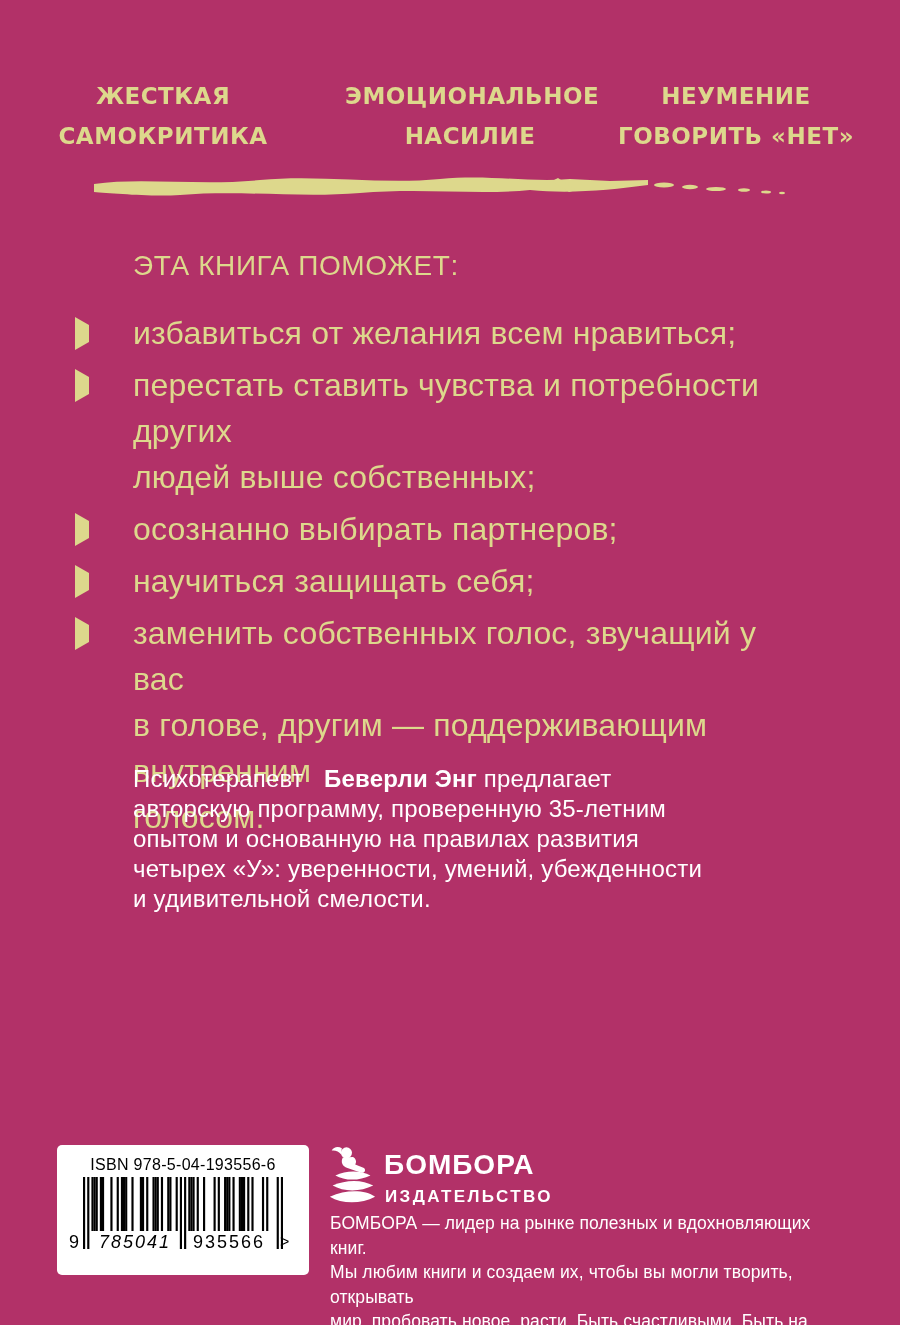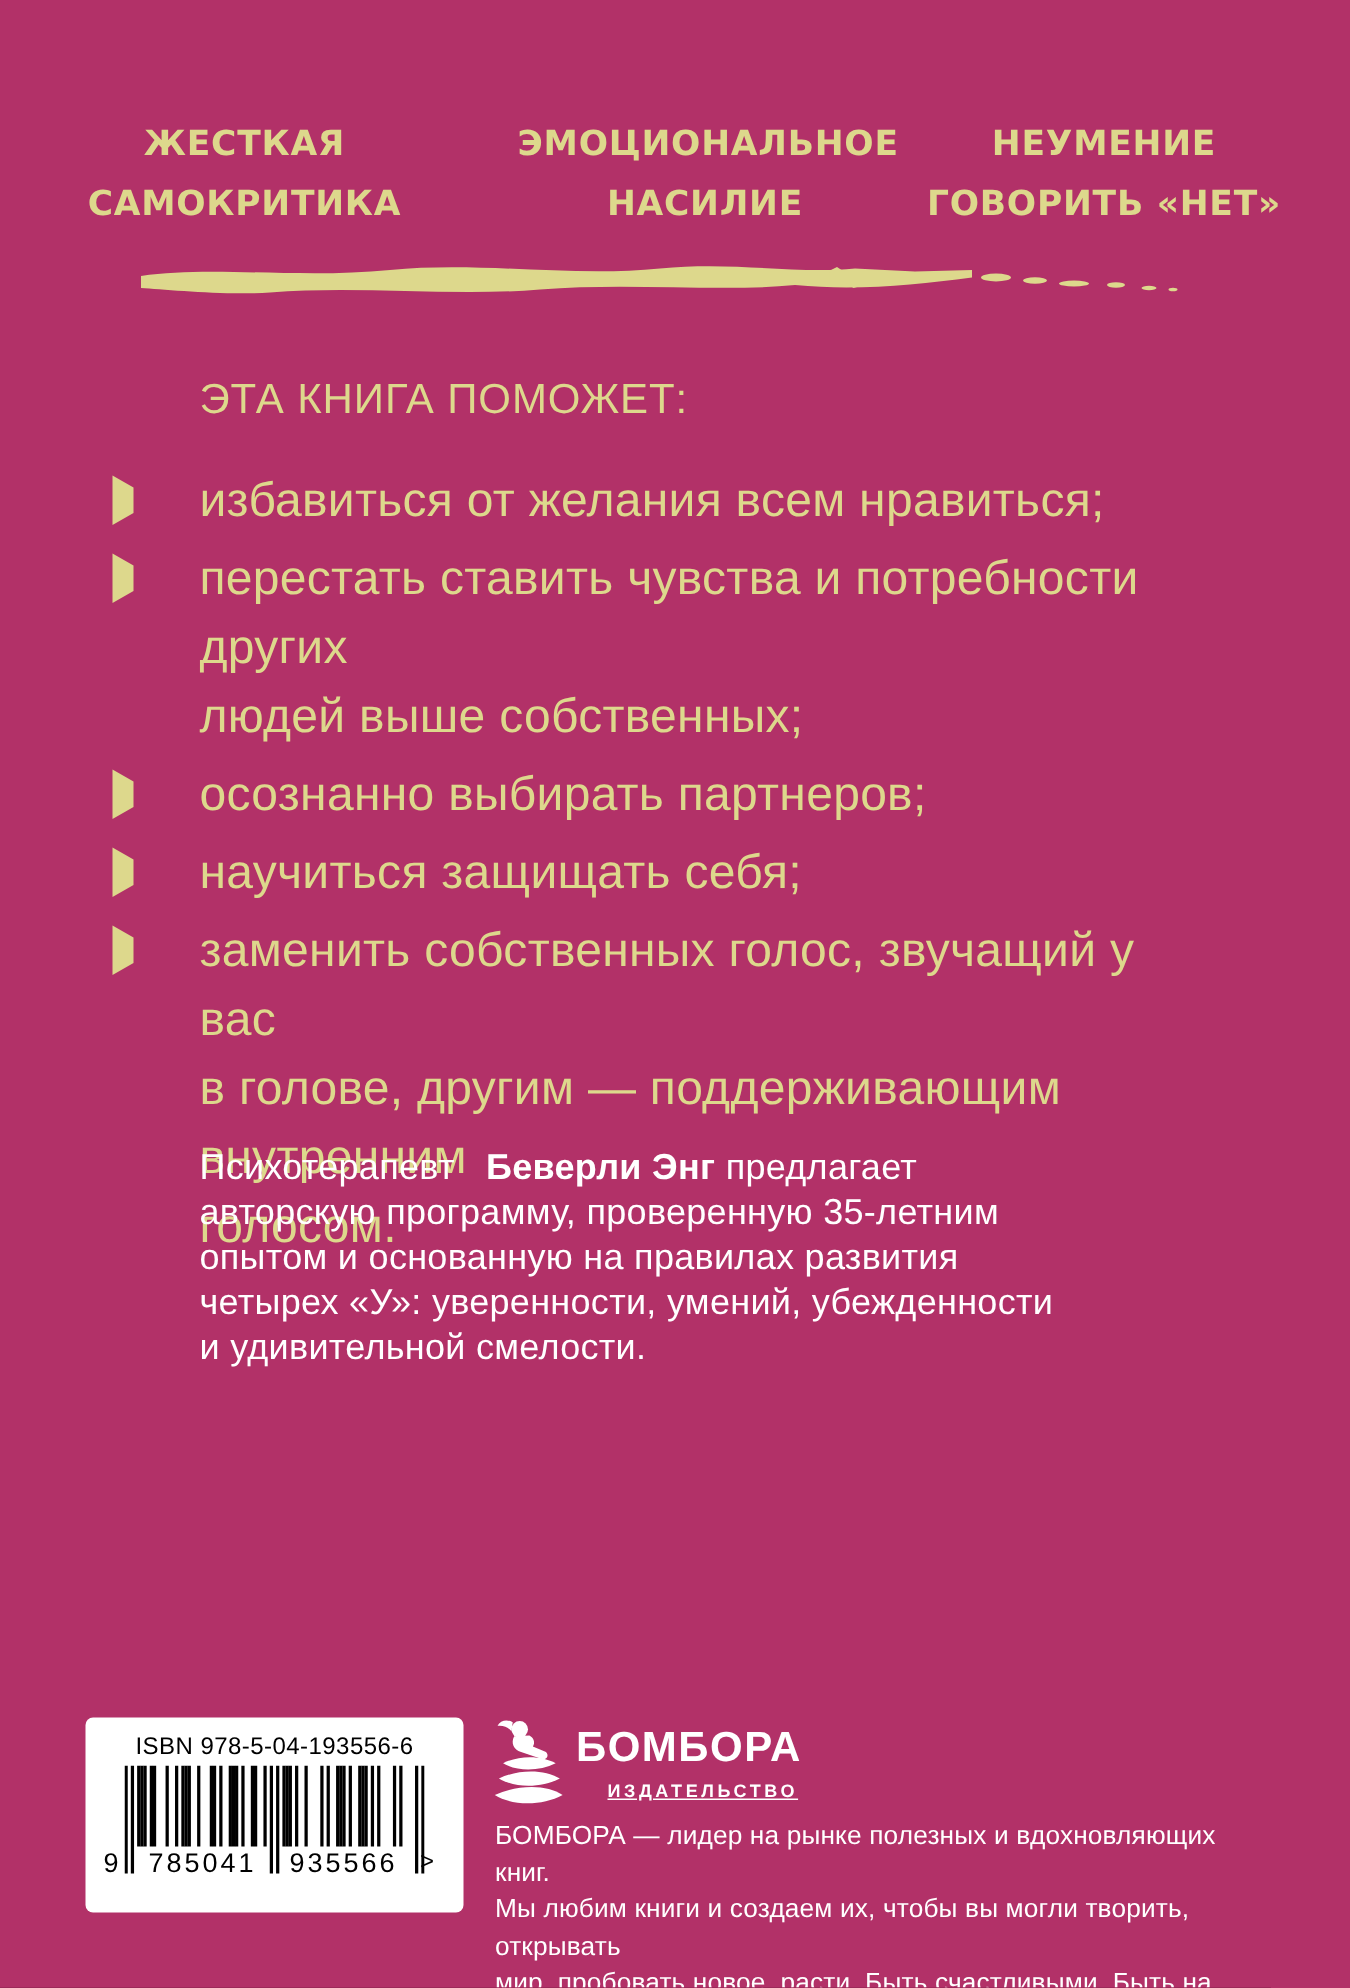--- a/index.html
+++ b/index.html
@@ -68,33 +68,33 @@
     font-size:16px;letter-spacing:0.3px;color:#000;
   }
   .barcode-wrap{position:relative;width:228px;height:82px;margin:3px auto 0;}
   .barcode-svg{position:absolute;left:14px;top:0;width:200px;height:76px;}
   .barcode-svg rect{fill:#000;}
   .bc-digit{
     position:absolute;top:55px;font-size:18px;color:#000;
     font-family:"Liberation Sans",sans-serif;
   }
   .bc-lead{left:0;}
-  .bc-left{left:22px;width:88px;text-align:center;letter-spacing:2px;}
+  .bc-left{left:22px;width:88px;text-align:center;letter-spacing:2px;font-style:italic;}
   .bc-right{left:116px;width:88px;text-align:center;letter-spacing:2px;}
   .bc-tail{left:211px;font-size:16px;top:56px;}
   
   .logo-icon{position:absolute;left:328px;top:1143px;width:48px;height:64px;}
   .logo-icon path,.logo-icon circle{fill:var(--white);}
   .publisher-name{
     position:absolute;left:384px;top:1149px;
     color:var(--white);font-size:28px;font-weight:700;letter-spacing:1px;
   }
   .publisher-subtitle{
-    position:absolute;left:405px;top:1187px;
-    color:var(--white);font-size:12px;font-weight:700;letter-spacing:2.4px;text-decoration:underline;
+    position:absolute;left:385px;top:1187px;
+    color:var(--white);font-size:17px;font-weight:700;letter-spacing:2.4px;
   }
   .publisher-desc{
     position:absolute;left:330px;top:1211px;width:520px;
     color:var(--white);font-size:17.5px;line-height:24.5px;
     white-space:pre-line;letter-spacing:0.1px;
   }
 </style>
 </head>
 <body>
 

